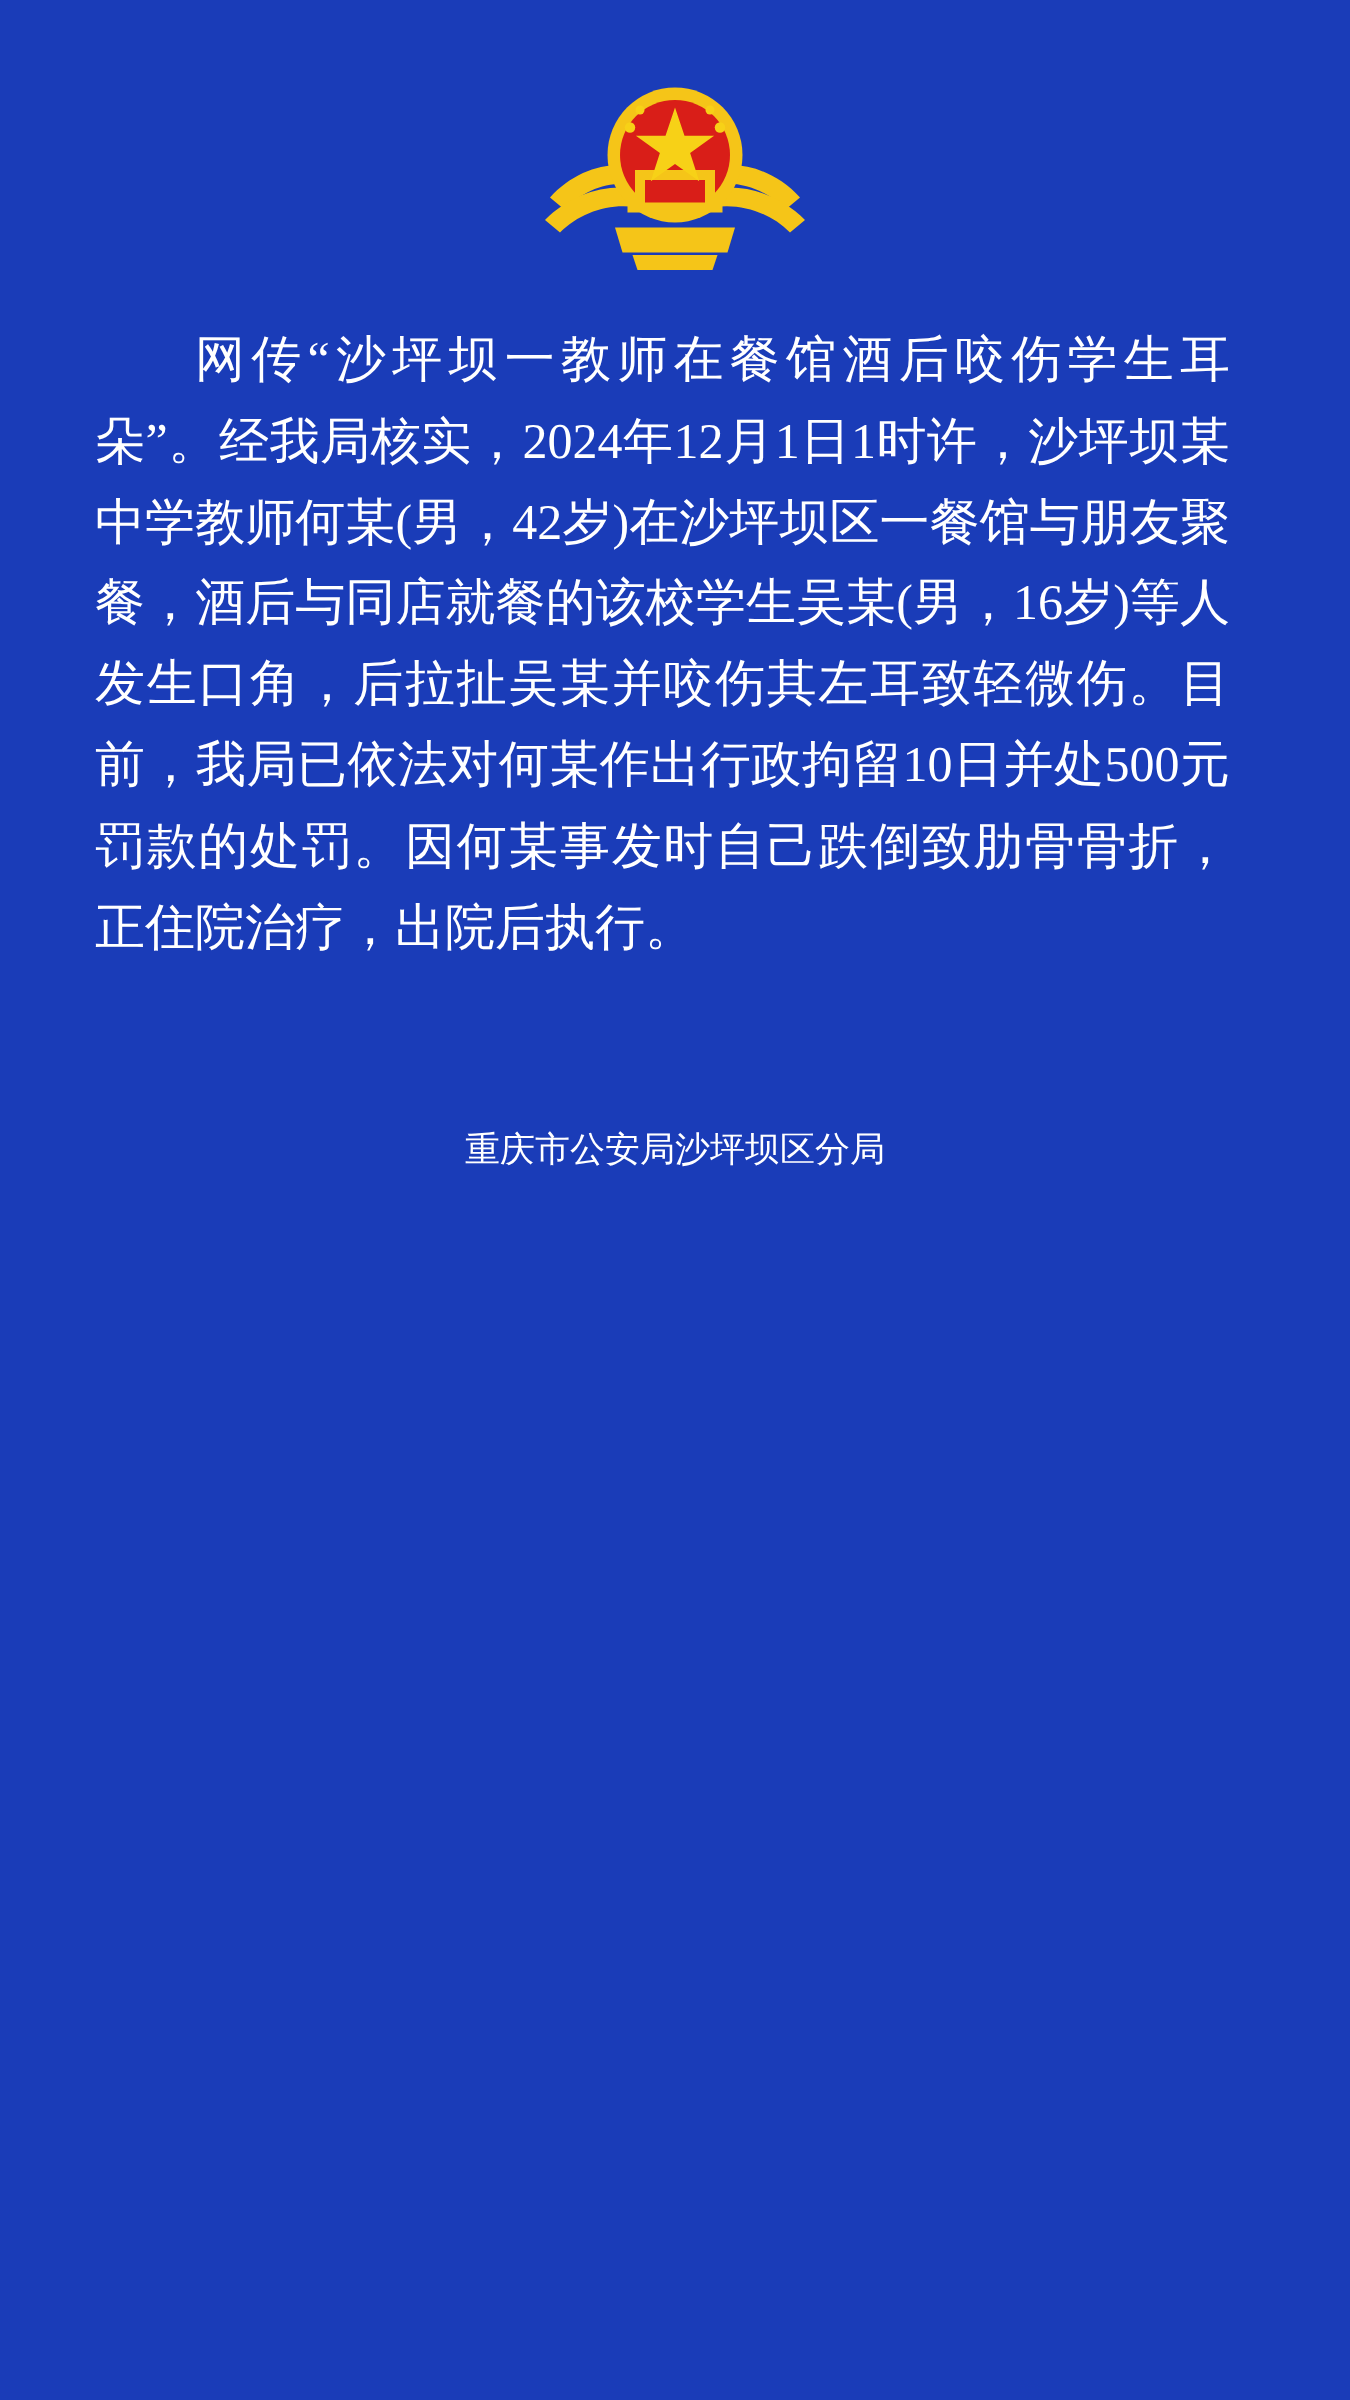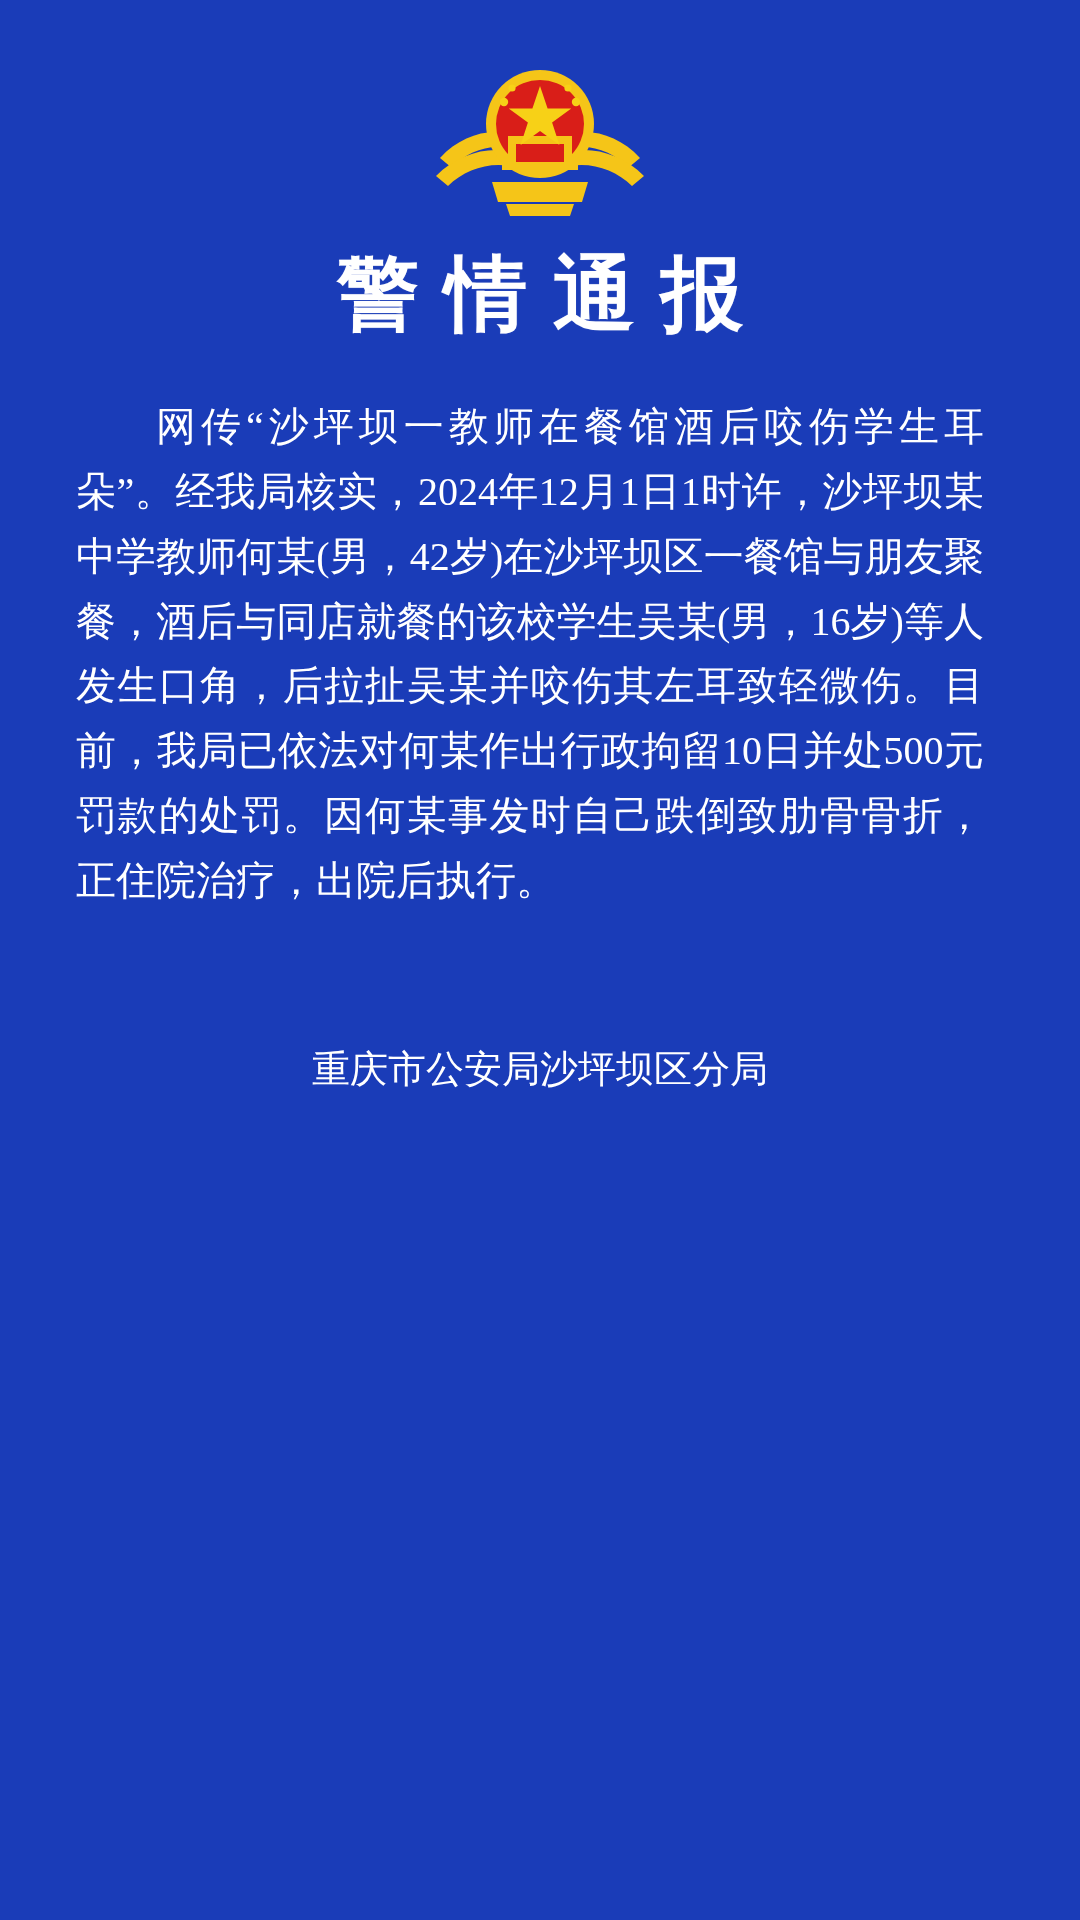--- a/index.html
+++ b/index.html
@@ -56,21 +56,21 @@
     text-align: justify;
     text-justify: inter-ideograph;
     text-indent: 80px;
     font-family: "Liberation Serif", "DejaVu Serif", serif;
   }
 
   
   .signature {
     margin-top: 122px;
     text-align: center;
-    font-size: 38px;
+    font-size: 28px;
     line-height: 1.75;
     font-family: "Liberation Serif", "DejaVu Serif", serif;
   }
   .sig-line { display: block; }
 </style>
 </head>
 <body>
 
 <div class="poster">
 
@@ -98,21 +98,20 @@
         <polygon points="110,24 117.6,46.5 141.3,46.5 122.1,60.4 129.4,83 110,69.1 90.6,83 97.9,60.4 78.7,46.5 102.4,46.5" fill="#f7d117"></polygon>
 
         <circle cx="74" cy="40" r="4.2" fill="#f7d117"></circle>
         <circle cx="146" cy="40" r="4.2" fill="#f7d117"></circle>
         <circle cx="82" cy="26" r="3.6" fill="#f7d117"></circle>
         <circle cx="138" cy="26" r="3.6" fill="#f7d117"></circle>
       </svg>
     </div>
   </div>
 
-  <h1 class="title">警情通报</h1>
 
   <p class="body-text">网传“沙坪坝一教师在餐馆酒后咬伤学生耳朵”。经我局核实，2024年12月1日1时许，沙坪坝某中学教师何某(男，42岁)在沙坪坝区一餐馆与朋友聚餐，酒后与同店就餐的该校学生吴某(男，16岁)等人发生口角，后拉扯吴某并咬伤其左耳致轻微伤。目前，我局已依法对何某作出行政拘留10日并处500元罚款的处罚。因何某事发时自己跌倒致肋骨骨折，正住院治疗，出院后执行。</p>
 
   <div class="signature">
     <span class="sig-line">重庆市公安局沙坪坝区分局</span>
   </div>
 
 </div>
 
 </body></html>

